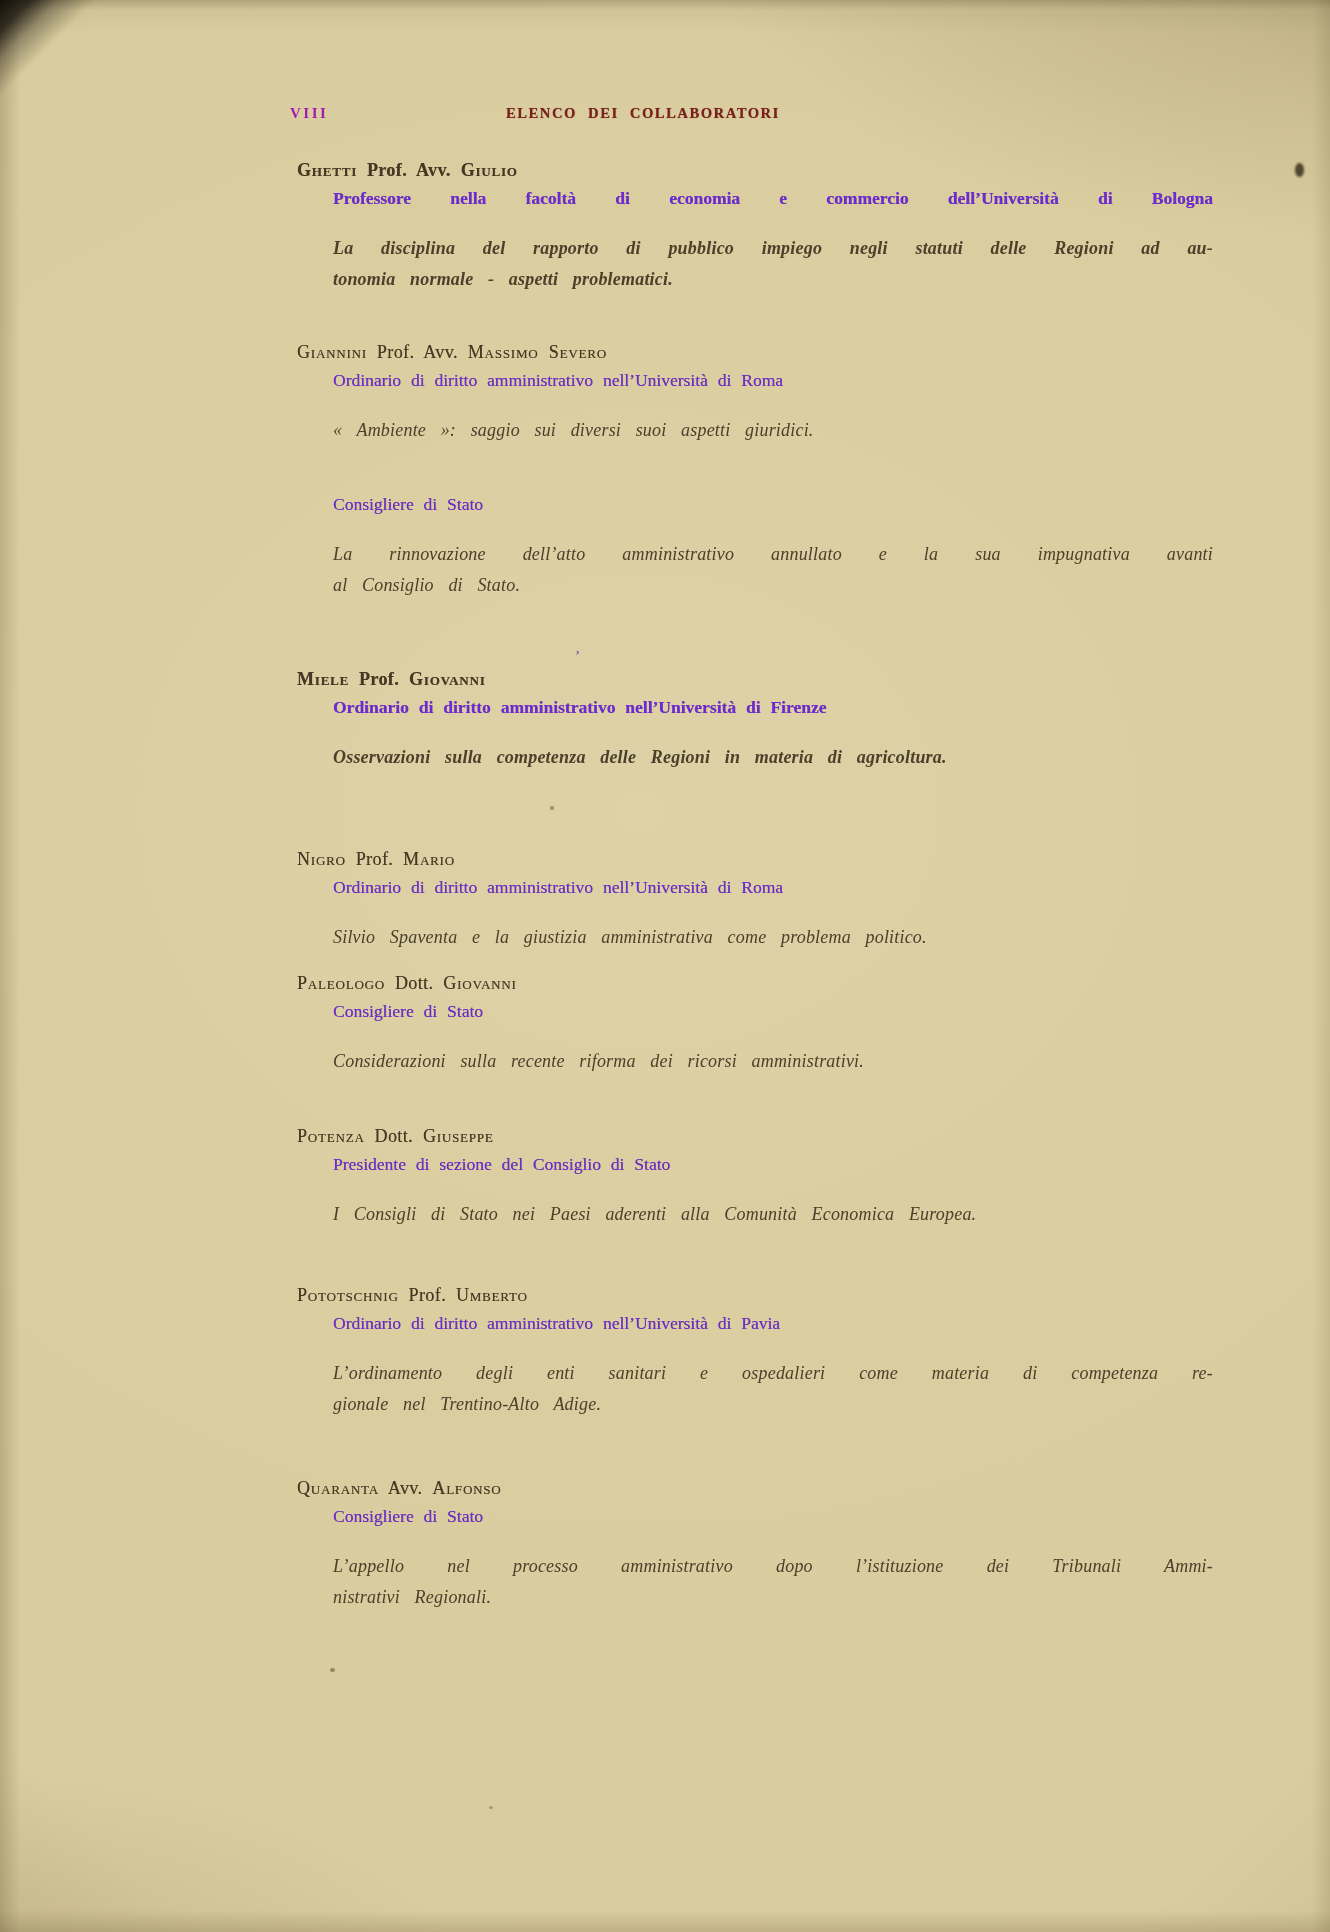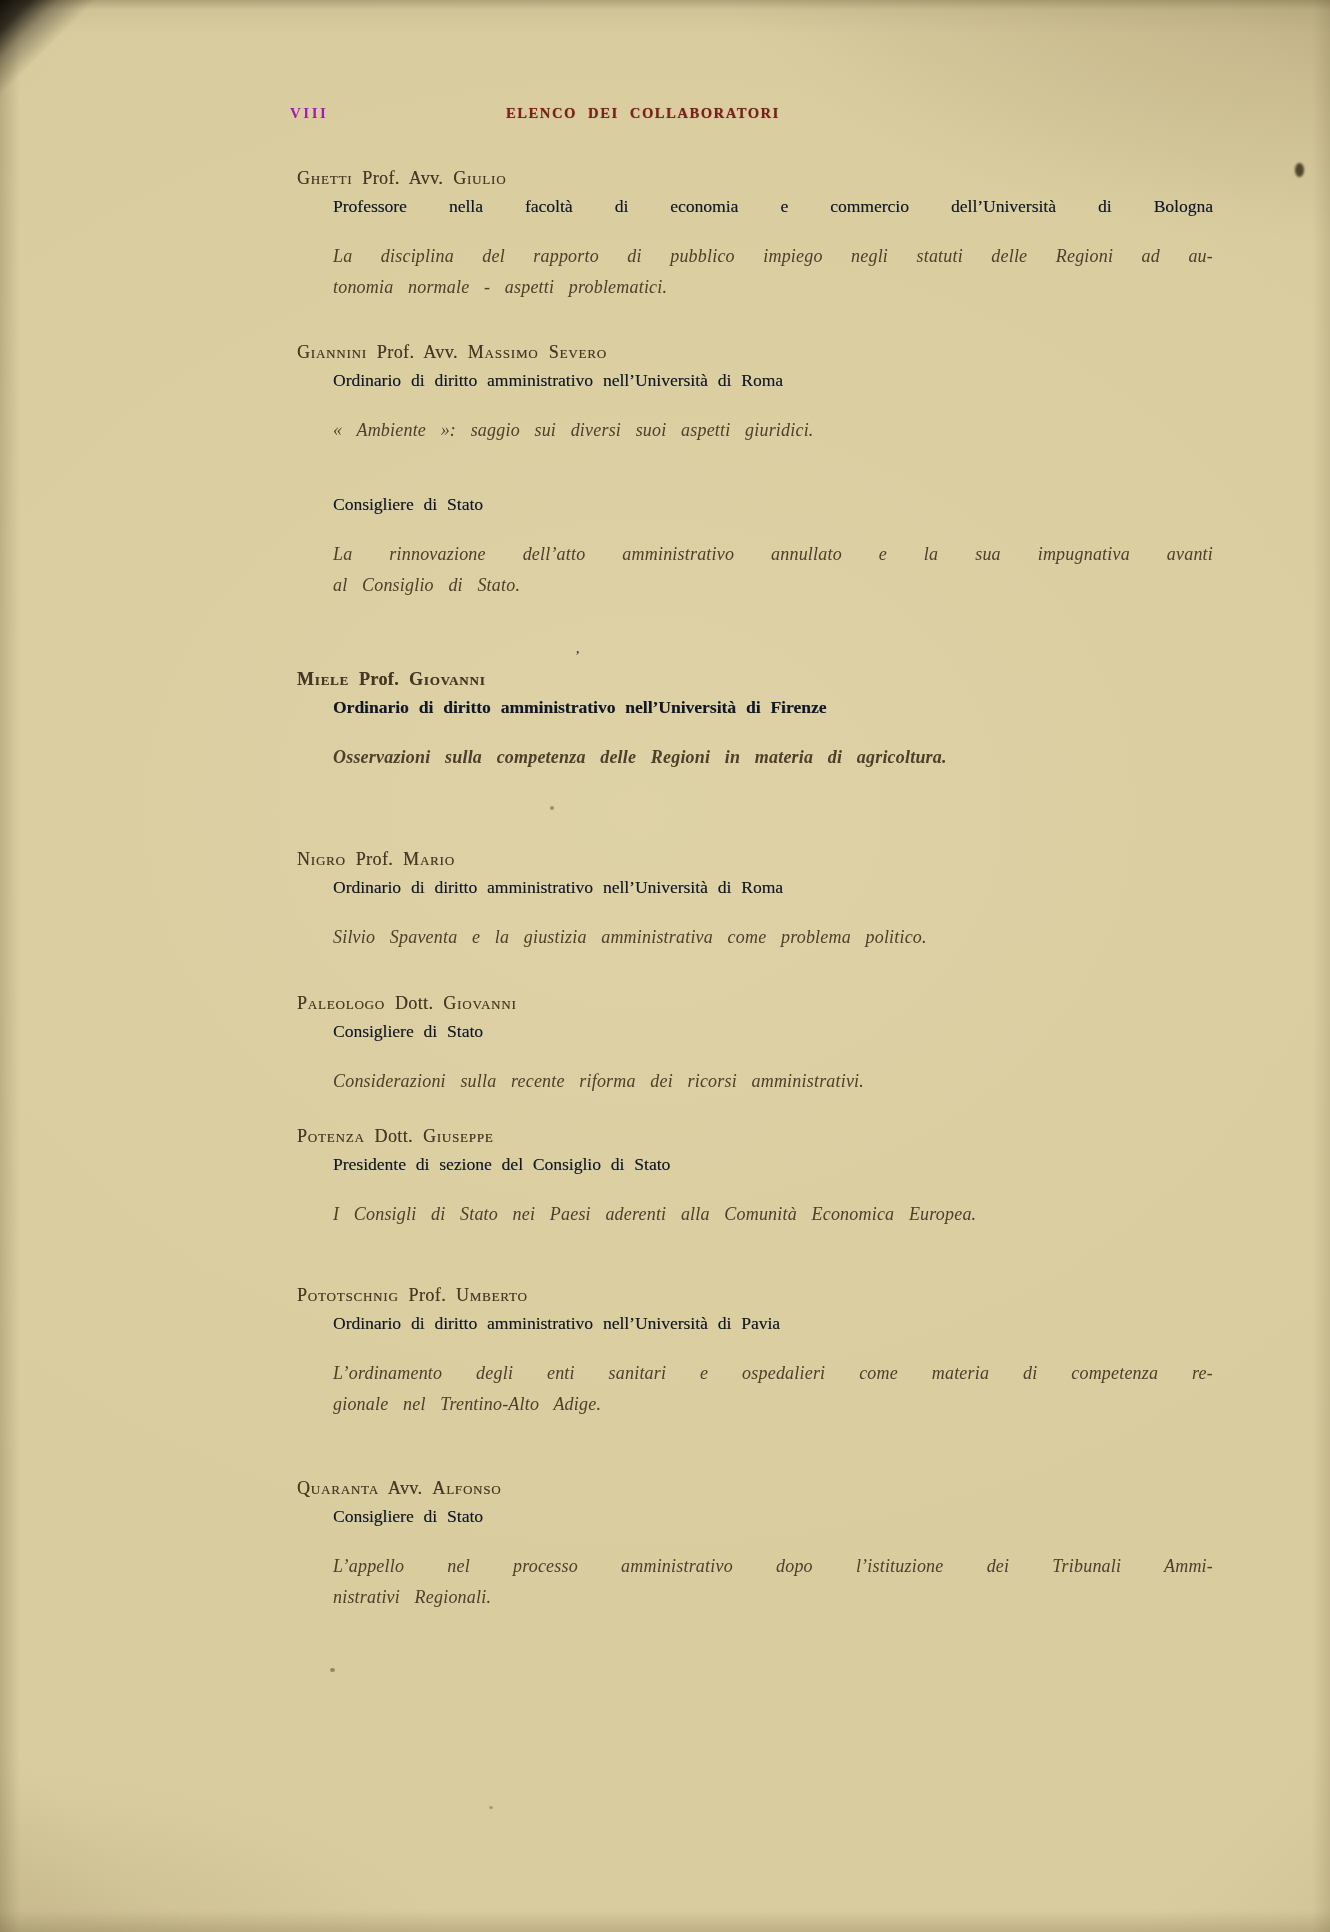--- a/index.html
+++ b/index.html
@@ -10,21 +10,21 @@
       radial-gradient(ellipse 1500px 1200px at 48% 42%, rgba(255,250,224,0.12), rgba(0,0,0,0) 72%),
       radial-gradient(1100px 520px at 104% -4%, rgba(92,74,40,0.25), rgba(0,0,0,0) 62%),
       radial-gradient(900px 400px at -4% 104%, rgba(92,74,40,0.16), rgba(0,0,0,0) 60%),
       radial-gradient(ellipse 1350px 1700px at 50% 48%, rgba(0,0,0,0) 68%, rgba(88,70,36,0.20) 100%),
       linear-gradient(180deg, rgba(70,55,28,0.28) 0px, rgba(70,55,28,0.06) 10px, rgba(0,0,0,0) 34px),
       linear-gradient(0deg, rgba(88,70,36,0.20) 0px, rgba(0,0,0,0) 22px),
       linear-gradient(90deg, rgba(80,62,32,0.22) 0px, rgba(0,0,0,0) 20px),
       linear-gradient(270deg, rgba(80,62,32,0.14) 0px, rgba(0,0,0,0) 18px),
       #d9cc9e;
   }
-  .ink{color:#0f172a;text-shadow:0.3px 0.3px 0.6px rgba(74,62,38,0.55);}
+  .ink{color:#6d28d9;text-shadow:0.3px 0.3px 0.6px rgba(74,62,38,0.55);}
   .corner-shadow{
     position:absolute;left:0;top:0;width:215px;height:135px;pointer-events:none;
     background:linear-gradient(135deg, rgba(12,9,5,0.95) 0px, rgba(14,11,6,0.8) 22px, rgba(20,16,9,0.35) 42px, rgba(20,16,9,0) 68px);
   }
   .folio{
     position:absolute;left:290px;top:103px;font-size:15px;line-height:20px;
     font-variant:small-caps;letter-spacing:2.5px;color:#a21caf;font-weight:600;
   }
   .running-header{
     position:absolute;left:506px;top:103px;font-size:14.5px;line-height:20px;
@@ -56,21 +56,21 @@
 <div class="speck" style="left:1295px;top:163px;width:9px;height:14px;border-radius:50%;background:rgba(48,38,20,0.8);filter:blur(1px);"></div>
 <div class="speck ink" style="left:574px;top:648px;font-size:15px;font-style:italic;opacity:0.8;">’</div>
 <div class="speck" style="left:550px;top:806px;width:4px;height:4px;border-radius:50%;background:rgba(74,62,38,0.45);"></div>
 <div class="speck" style="left:330px;top:1668px;width:5px;height:4px;border-radius:50%;background:rgba(74,62,38,0.5);filter:blur(0.5px);"></div>
 <div class="speck" style="left:489px;top:1806px;width:4px;height:3px;border-radius:50%;background:rgba(74,62,38,0.35);"></div>
 
 <div class="folio">VIII</div>
 <div class="running-header">ELENCO DEI COLLABORATORI</div>
 
 <div id="entries-host">
-    <div class="entry" style="top: 165px;">
+    <div class="entry" style="top: 157px; font-weight: bold;">
       <div class="entry-name ink"><span class="sc">Ghetti</span><span> Prof. Avv. </span><span class="sc">Giulio</span></div>
       <div class="entry-role ink just">Professore nella facoltà di economia e commercio dell’Università di Bologna</div>
       <div class="entry-title">
         <div class="title-line just">La disciplina del rapporto di pubblico impiego negli statuti delle Regioni ad au-</div>
         <div class="title-line">tonomia normale - aspetti problematici.</div>
       </div>
     </div>
     <div class="entry" style="top: 339px;">
       <div class="entry-name ink"><span class="sc">Giannini</span><span> Prof. Avv. </span><span class="sc">Massimo Severo</span></div>
       <div class="entry-role ink">Ordinario di diritto amministrativo nell’Università di Roma</div>
@@ -92,21 +92,21 @@
         <div class="title-line">Osservazioni sulla competenza delle Regioni in materia di agricoltura.</div>
       </div>
     </div>
     <div class="entry" style="top: 846px;">
       <div class="entry-name ink"><span class="sc">Nigro</span><span> Prof. </span><span class="sc">Mario</span></div>
       <div class="entry-role ink">Ordinario di diritto amministrativo nell’Università di Roma</div>
       <div class="entry-title">
         <div class="title-line">Silvio Spaventa e la giustizia amministrativa come problema politico.</div>
       </div>
     </div>
-    <div class="entry" style="top: 970px; margin-top: 20px;">
+    <div class="entry" style="top: 970px;">
       <div class="entry-name ink"><span class="sc">Paleologo</span><span> Dott. </span><span class="sc">Giovanni</span></div>
       <div class="entry-role ink">Consigliere di Stato</div>
       <div class="entry-title">
         <div class="title-line">Considerazioni sulla recente riforma dei ricorsi amministrativi.</div>
       </div>
     </div>
     <div class="entry" style="top: 1123px;">
       <div class="entry-name ink"><span class="sc">Potenza</span><span> Dott. </span><span class="sc">Giuseppe</span></div>
       <div class="entry-role ink">Presidente di sezione del Consiglio di Stato</div>
       <div class="entry-title">

